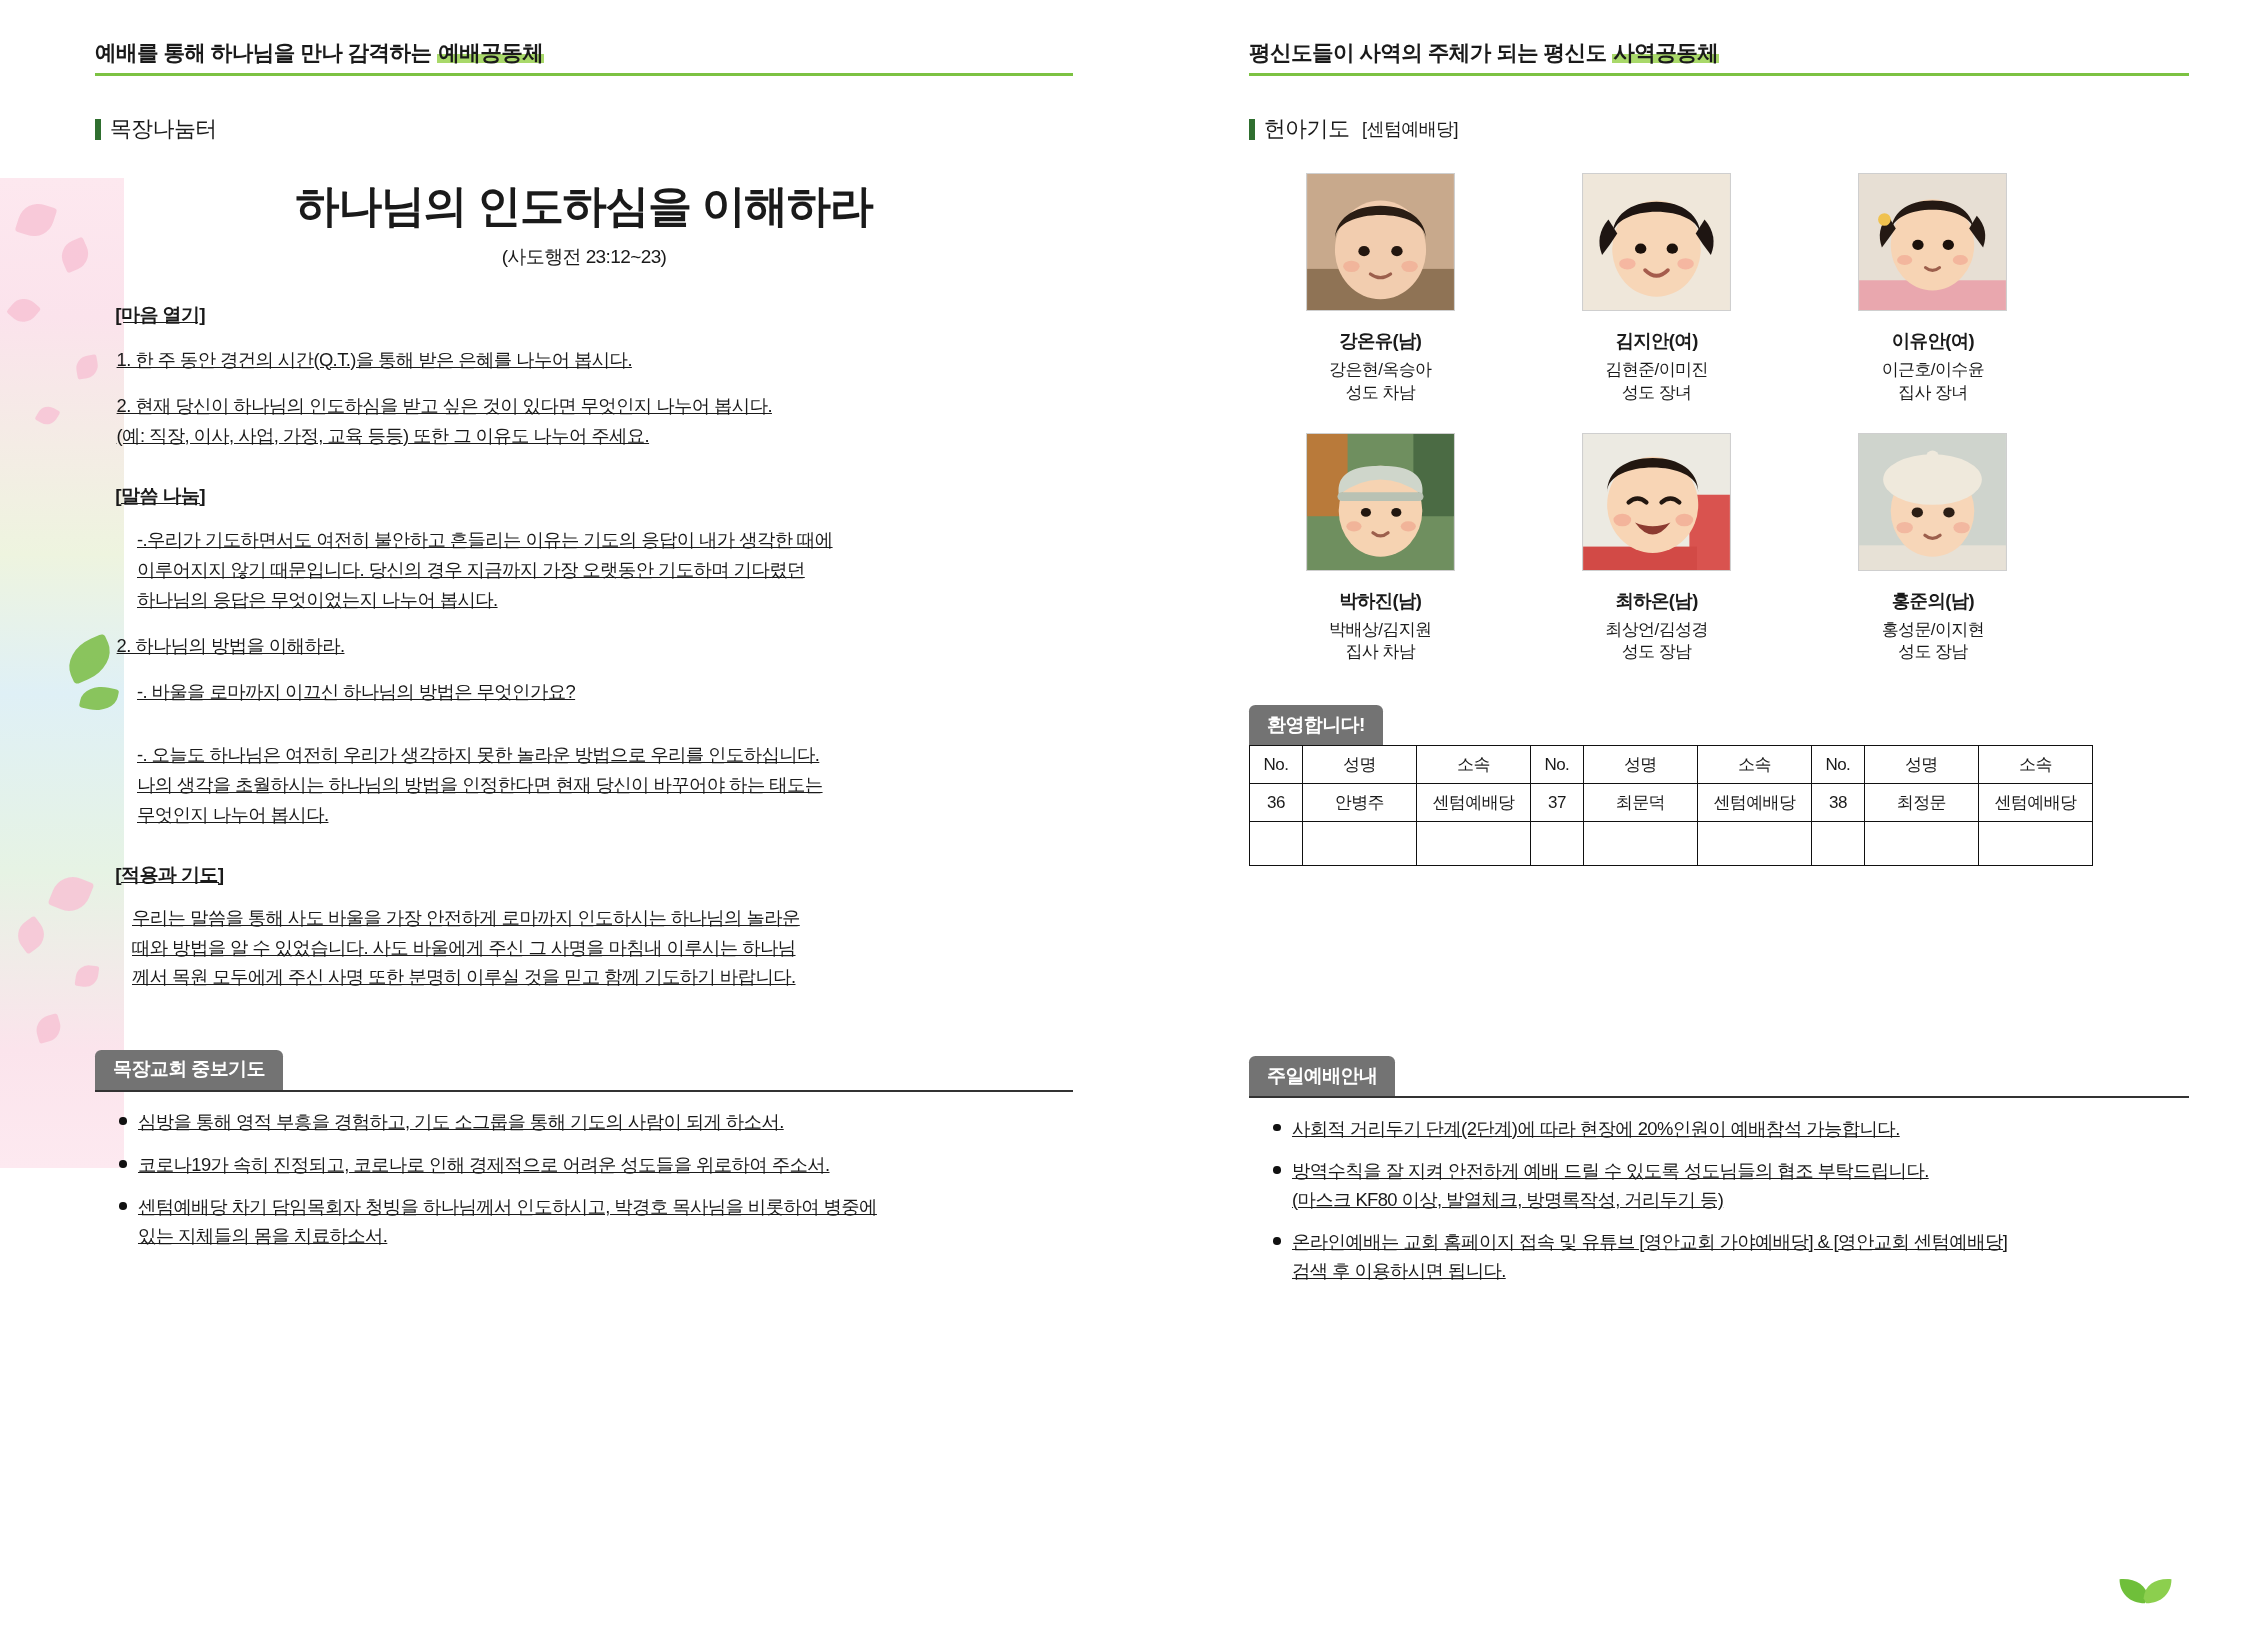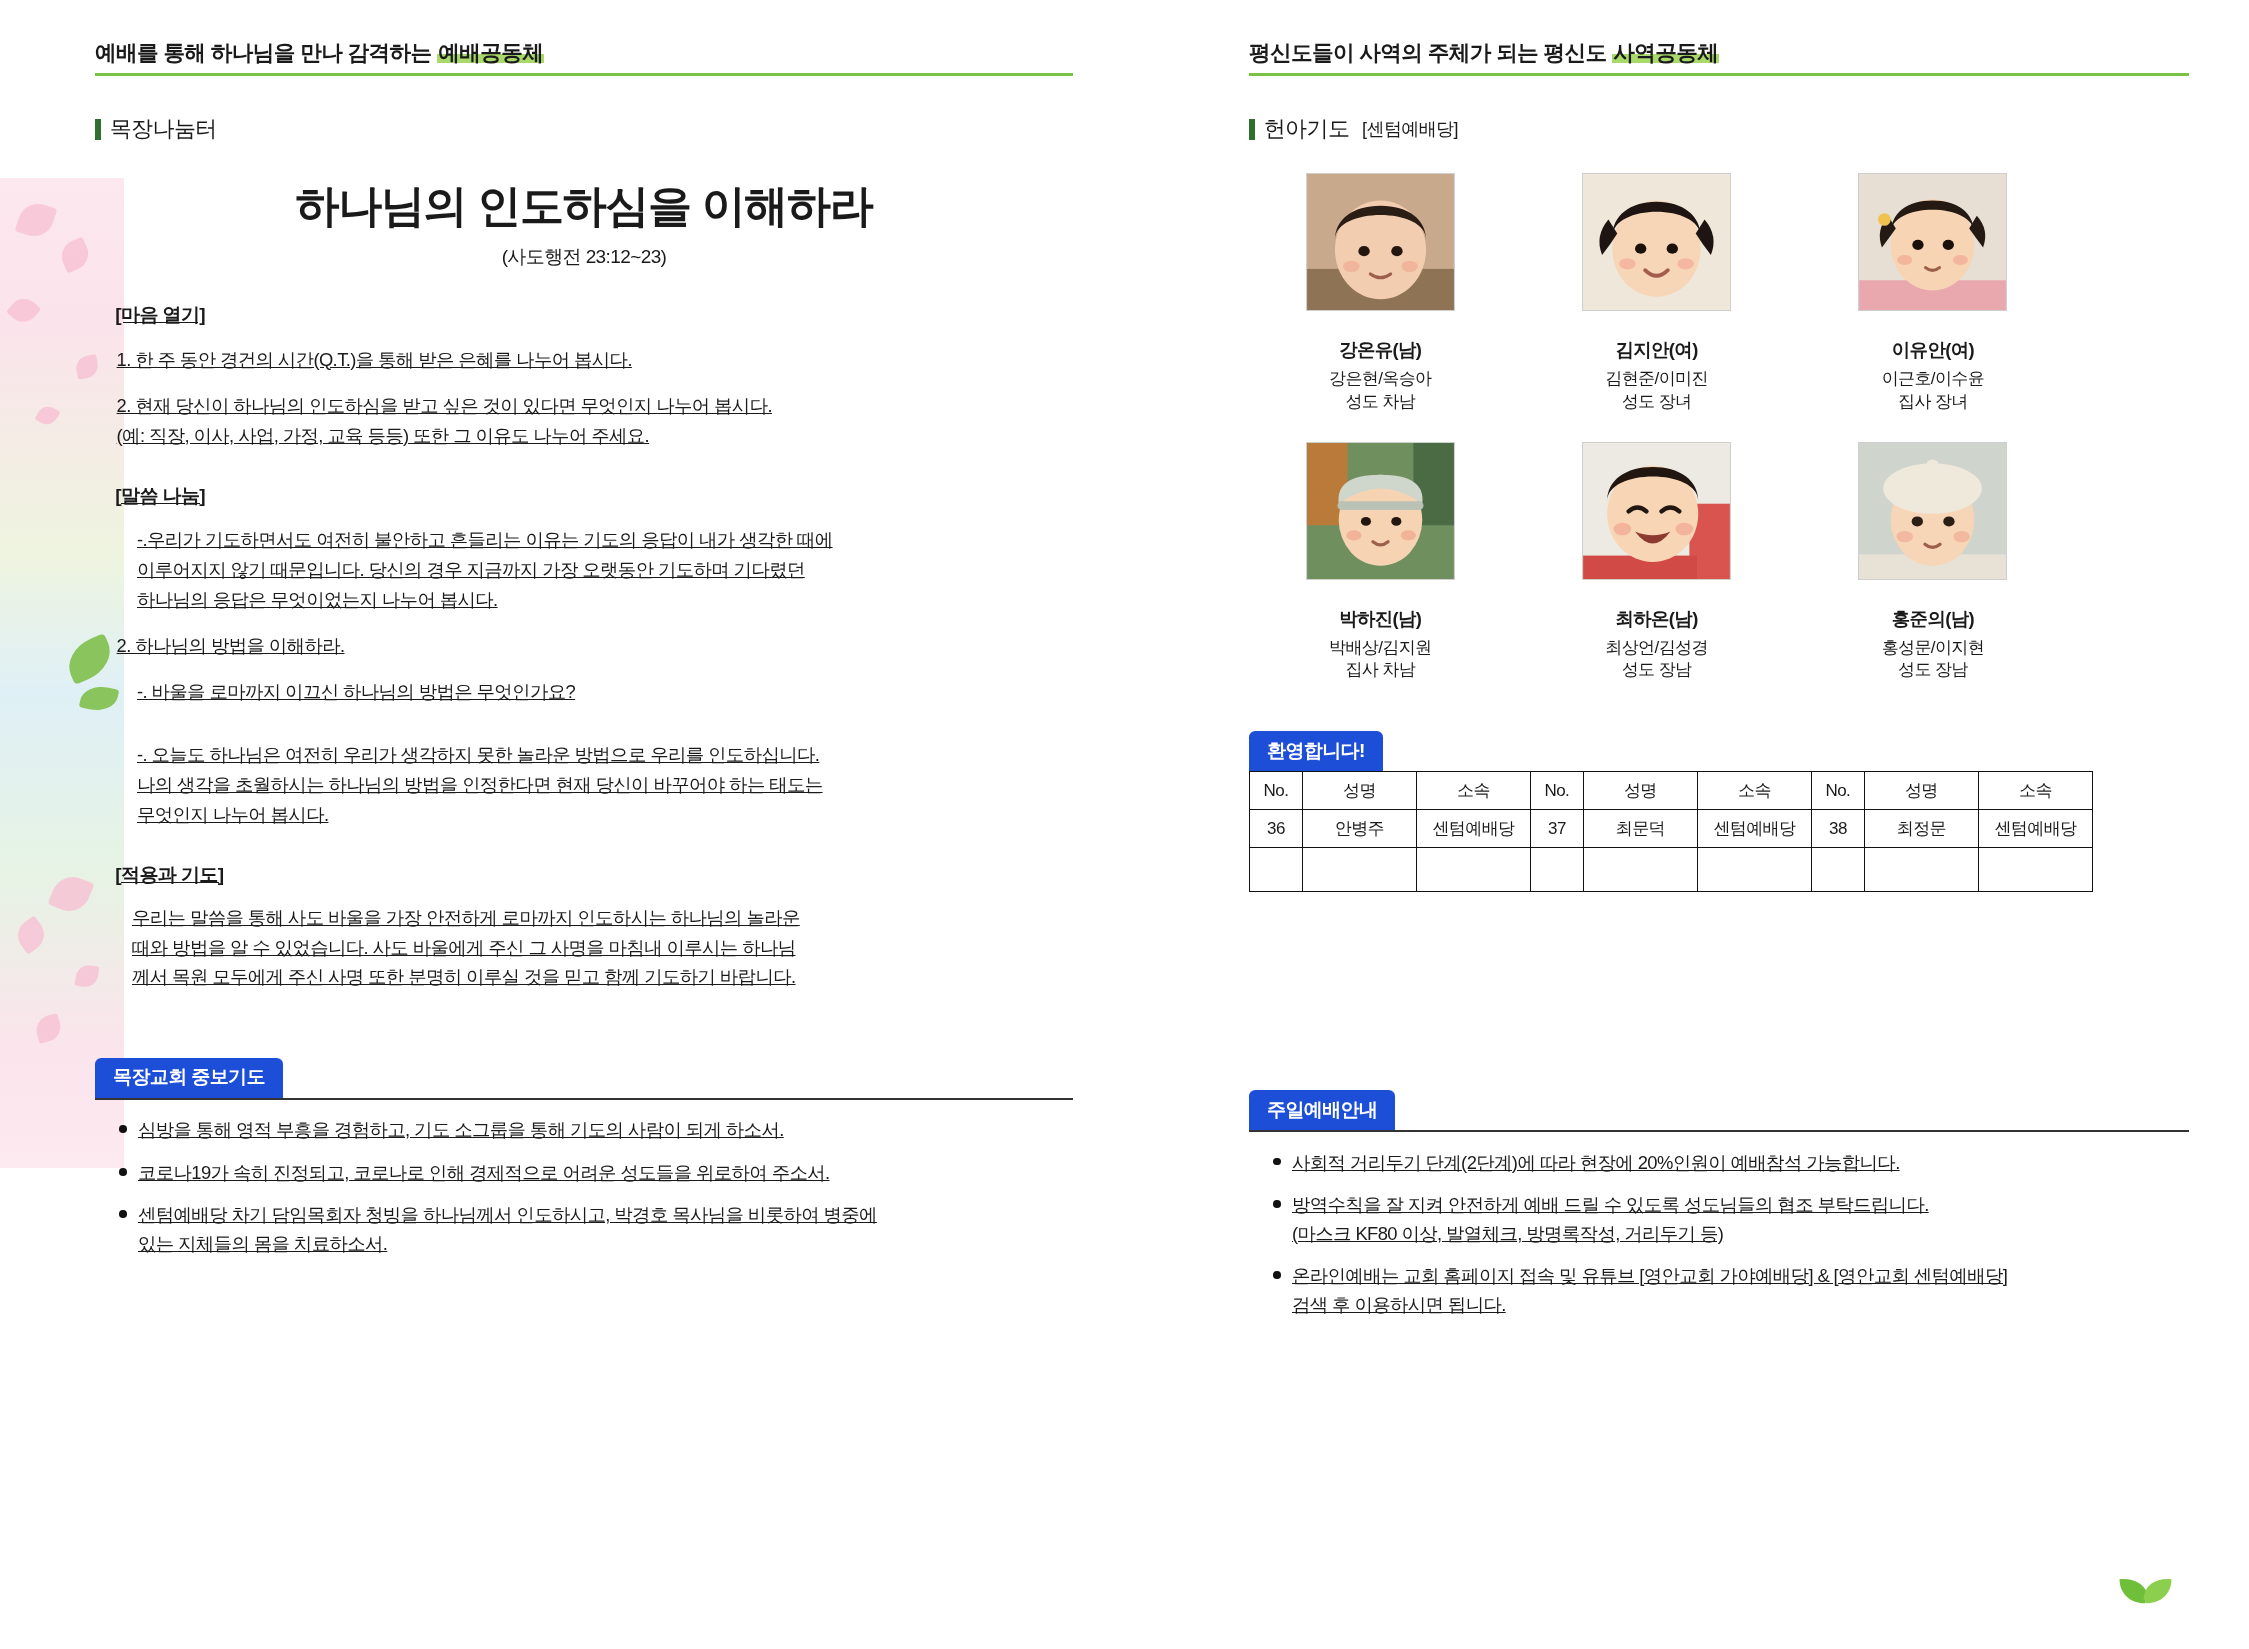--- a/index.html
+++ b/index.html
@@ -154,28 +154,27 @@
     line-height: 1.62;
     letter-spacing: -0.6px;
     margin-top: 15.2px;
     margin-left: 37px;
     white-space: pre-line;
   }
 
   
   .tab-label {
     display: inline-block;
-    background: #1d4ed8;
+    background: #737373;
     color: #ffffff;
     font-size: 19px;
     font-weight: 700;
     letter-spacing: -0.6px;
     padding: 6.3px 18px 7.6px 18px;
     border-radius: 6.3px 6.3px 0 0;
-    margin-top: 8px;
   }
   .tab-rule {
     height: 2.5px;
     background: #2f7d3e;
     width: 100%;
   }
   .tab-rule.thin { height: 1.9px; background: #333; }
 
   .bullets { margin-top: 16.5px; }
   .bullet {
@@ -214,21 +213,21 @@
     margin: 0 auto;
     border: 0.6px solid #cfcfcf;
     background: #ddd;
     overflow: hidden;
     position: relative;
   }
   .baby .nm {
     font-size: 18.4px;
     font-weight: 700;
     letter-spacing: -0.6px;
-    margin-top: 26px;
+    margin-top: 17px;
   }
   .baby .pr {
     font-size: 17px;
     letter-spacing: -0.6px;
     margin-top: 5.1px;
     line-height: 1.35;
     white-space: pre-line;
   }
 
   

